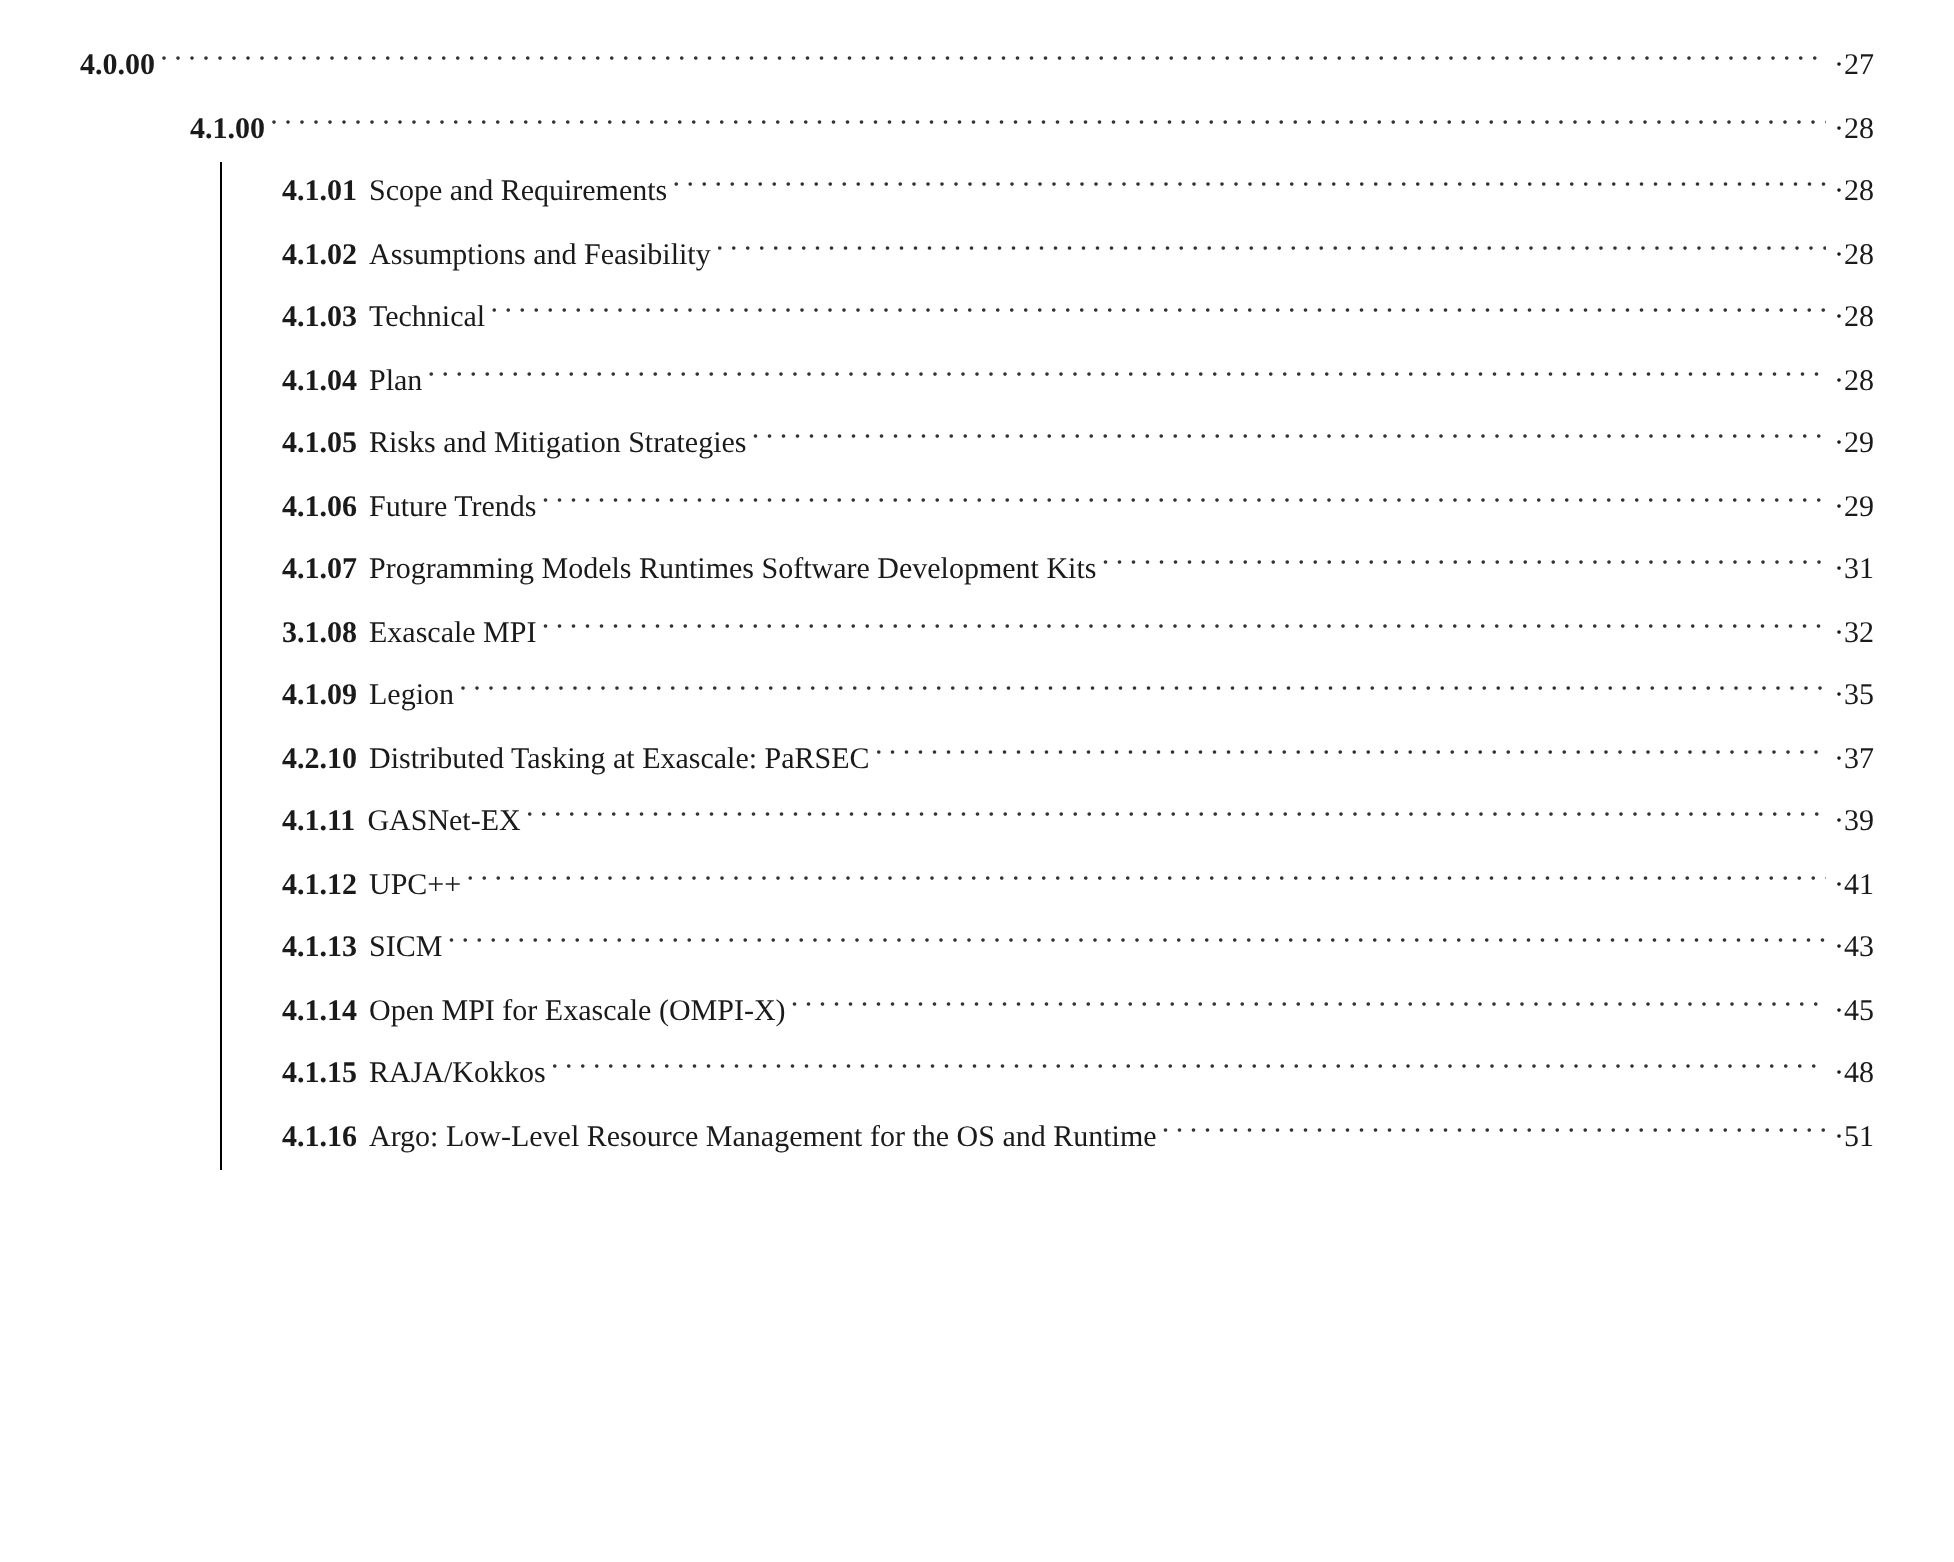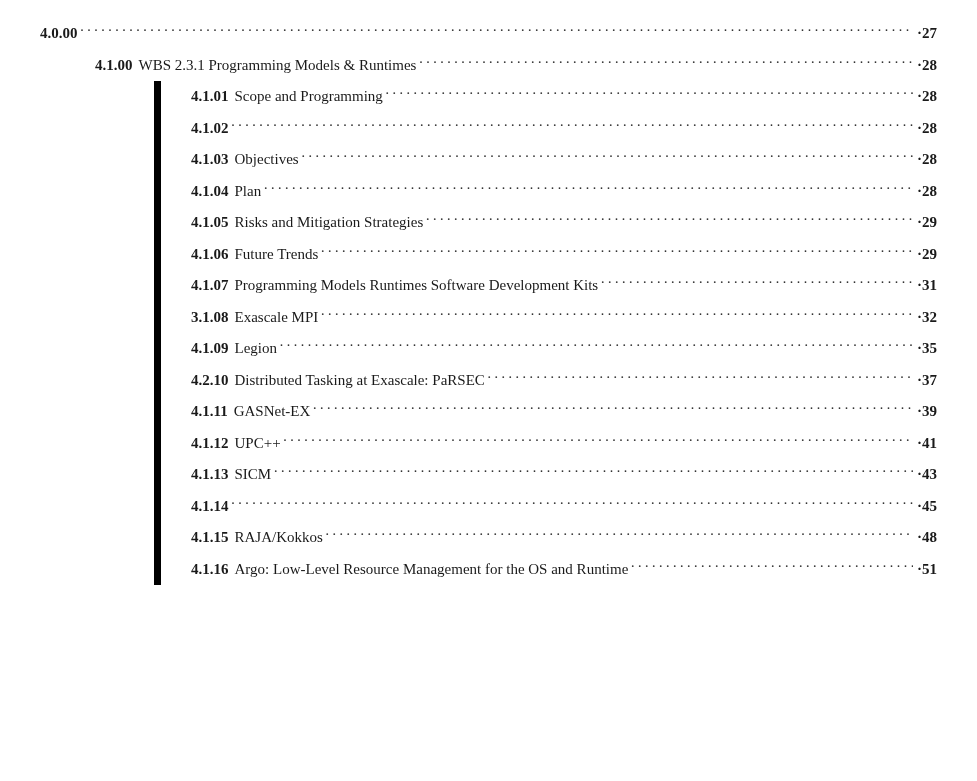--- a/index.html
+++ b/index.html
@@ -46,29 +46,29 @@
       overflow: hidden;
       margin: 0 2px;
       position: relative;
       bottom: 3px;
       letter-spacing: 2px;
       color: #333;
     }
 
     .toc-page {
       white-space: nowrap;
-      font-weight: bold;
+      font-weight: normal;
       margin-left: 2px;
     }
 
     
     .level-2-group {
       position: relative;
-      border-left: 7px solid #000000;
-      margin-left: 114px;
+      border-left: 1px solid #000000;
+      margin-left: 70px;
     }
 
     .level-1-row {
       padding-left: 55px;
     }
 
     .level-2-inner {
       padding-left: 30px;
     }
   </style>
@@ -76,39 +76,39 @@
 <body>
 
 <div class="toc-container">
 <div class="toc-row level-0-row">
       <span class="toc-number">4.0.00</span>
       <span class="toc-dots">························································································································</span>
       <span class="toc-page">·27</span>
     </div>
     <div class="toc-row level-1-row">
       <span class="toc-number">4.1.00</span>
-      <span class="toc-title">WBS 2.3.1 Programming Models &amp; Runtimes</span>
       <span class="toc-dots">························································································································</span>
       <span class="toc-page">·28</span>
     </div>
     <div class="level-2-group">
       <div class="toc-row level-2-inner">
         <span class="toc-number">4.1.01</span>
-        <span class="toc-title">Scope and Programming</span>
+        <span class="toc-title">Scope and Requirements</span>
         <span class="toc-dots">························································································································</span>
         <span class="toc-page">·28</span>
       </div>
       <div class="toc-row level-2-inner">
         <span class="toc-number">4.1.02</span>
+        <span class="toc-title">Assumptions and Feasibility</span>
         <span class="toc-dots">························································································································</span>
         <span class="toc-page">·28</span>
       </div>
       <div class="toc-row level-2-inner">
         <span class="toc-number">4.1.03</span>
-        <span class="toc-title">Objectives</span>
+        <span class="toc-title">Technical</span>
         <span class="toc-dots">························································································································</span>
         <span class="toc-page">·28</span>
       </div>
       <div class="toc-row level-2-inner">
         <span class="toc-number">4.1.04</span>
         <span class="toc-title">Plan</span>
         <span class="toc-dots">························································································································</span>
         <span class="toc-page">·28</span>
       </div>
       <div class="toc-row level-2-inner">
@@ -160,20 +160,21 @@
         <span class="toc-page">·41</span>
       </div>
       <div class="toc-row level-2-inner">
         <span class="toc-number">4.1.13</span>
         <span class="toc-title">SICM</span>
         <span class="toc-dots">························································································································</span>
         <span class="toc-page">·43</span>
       </div>
       <div class="toc-row level-2-inner">
         <span class="toc-number">4.1.14</span>
+        <span class="toc-title">Open MPI for Exascale (OMPI-X)</span>
         <span class="toc-dots">························································································································</span>
         <span class="toc-page">·45</span>
       </div>
       <div class="toc-row level-2-inner">
         <span class="toc-number">4.1.15</span>
         <span class="toc-title">RAJA/Kokkos</span>
         <span class="toc-dots">························································································································</span>
         <span class="toc-page">·48</span>
       </div>
       <div class="toc-row level-2-inner">

